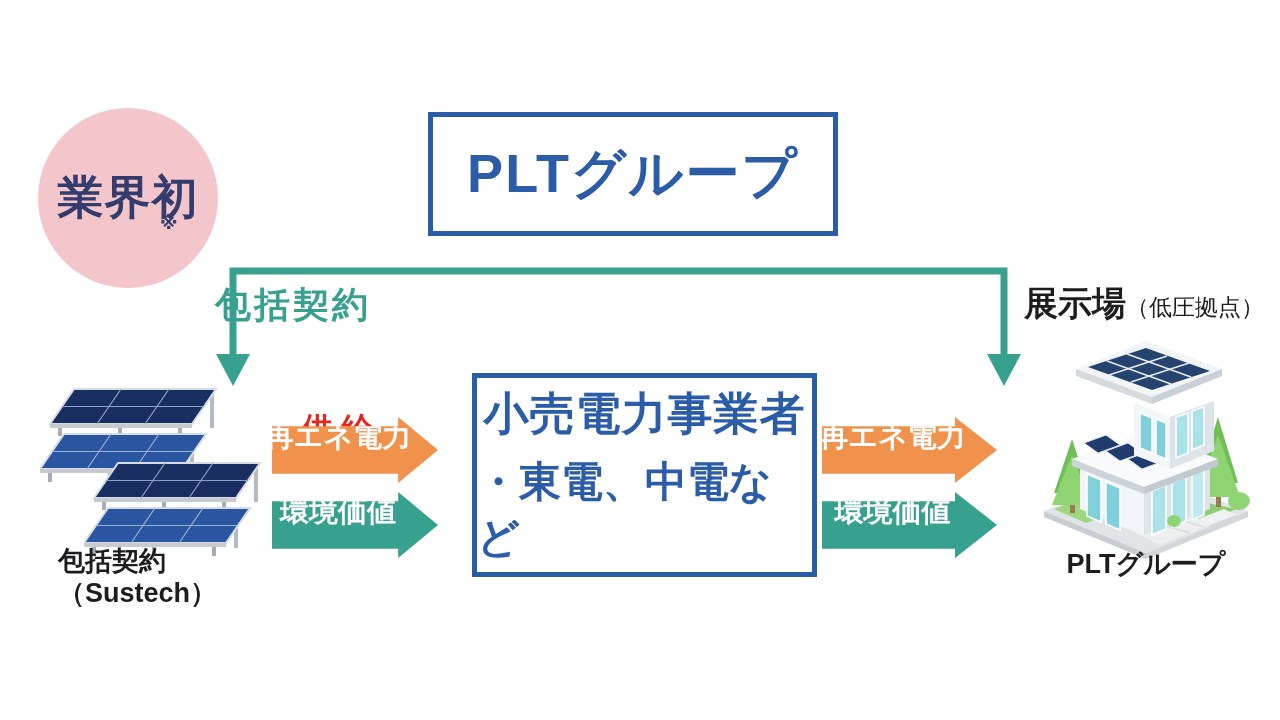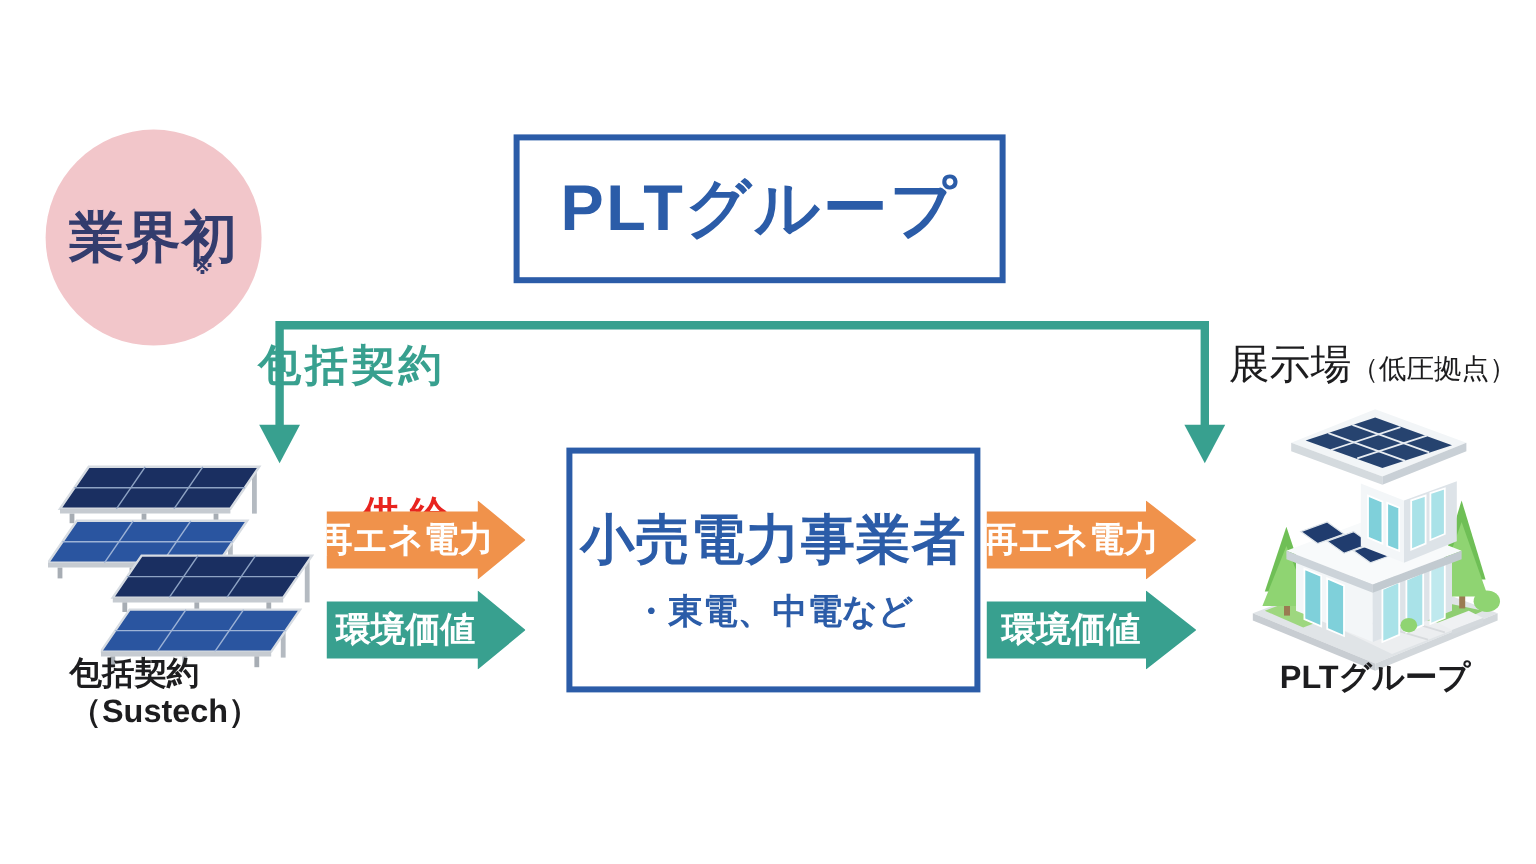--- a/index.html
+++ b/index.html
@@ -24,44 +24,44 @@
     display:flex;align-items:center;justify-content:center;}
   .plt-box .label{color:var(--blue);font-size:54px;font-weight:700;letter-spacing:2px;}
 
   
   .bracket{left:215px;top:262px;}
   .contract-label{left:215px;top:281px;width:810px;text-align:left;
     color:var(--teal);font-size:36px;font-weight:700;letter-spacing:3px;}
 
   
   .exhibition{left:1024px;top:281px;width:256px;white-space:nowrap;color:var(--ink);}
-  .exhibition .big{font-size:34px;font-weight:400;}
+  .exhibition .big{font-size:34px;font-weight:700;}
   .exhibition .small{font-size:23px;font-weight:400;}
 
   
   .flow-label{color:var(--red);font-size:31px;font-weight:700;text-align:center;}
   .supply-label{left:272px;top:376px;width:130px;margin-top:32px;}
   .purchase-label{left:822px;top:376px;width:138px;}
 
   
-  .arrow{height:66px;display:flex;align-items:center;justify-content:center;
+  .arrow{height:66px;display:flex;justify-content:center;
     padding-right:34px;color:var(--white);font-size:29px;font-weight:700;white-space:nowrap;
     clip-path:polygon(0 14%,76% 14%,76% 0,100% 50%,76% 100%,76% 86%,0 86%);}
   .arrow.orange{background:var(--orange);}
   .arrow.teal{background:var(--teal);}
   .arr-l1{left:272px;top:417px;width:166px;}
   .arr-l2{left:272px;top:492px;width:166px;}
   .arr-r1{left:822px;top:417px;width:175px;}
   .arr-r2{left:822px;top:492px;width:175px;}
 
   
   .retailer{left:452px;top:373px;width:345px;height:204px;border:5px solid var(--blue);
     display:flex;flex-direction:column;align-items:center;justify-content:center;gap:10px;margin-left:20px;}
   .retailer .title{color:var(--blue);font-size:45px;font-weight:700;letter-spacing:1px;}
-  .retailer .subtitle{color:var(--blue);font-size:29px;font-weight:700;}
+  .retailer .subtitle{color:var(--blue);font-size:42px;font-weight:700;}
 
   
   .caption{color:var(--ink);font-size:27px;font-weight:700;line-height:1.2;}
   .gen-caption{left:58px;top:545px;text-align:left;}
   .house-caption{left:1040px;top:548px;width:212px;text-align:center;}
   .solar-1{left:40px;top:386px;}
   .solar-2{left:84px;top:460px;}
   .house-art{left:1040px;top:331px;}
 </style>
 </head>

